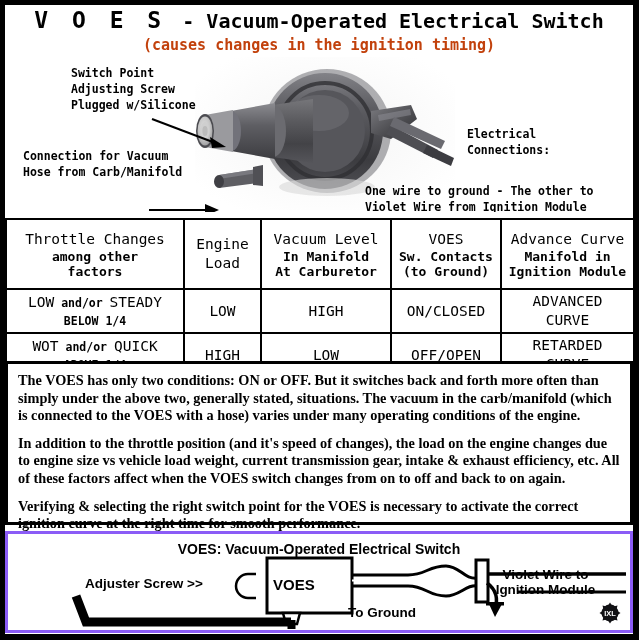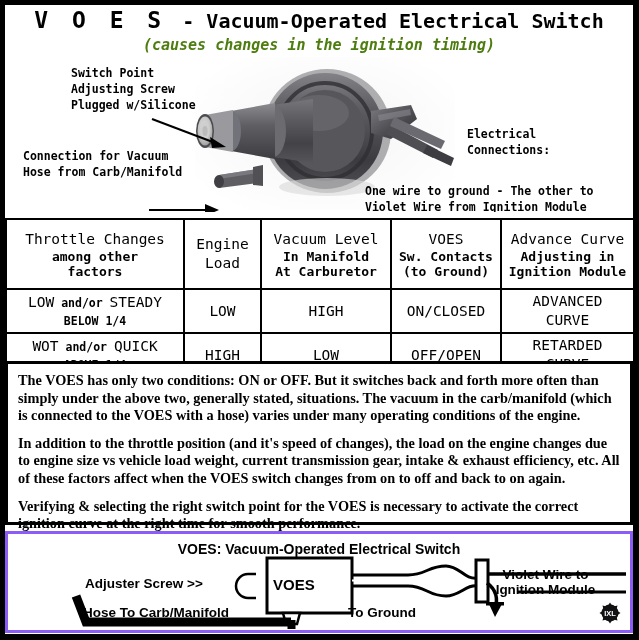--- a/index.html
+++ b/index.html
@@ -40,23 +40,22 @@
   }
   .title-line1 .voes-letters {
     font-size: 23px;
     letter-spacing: 5px;
     margin-right: 4px;
   }
   .title-line2 {
     font-family: "DejaVu Sans Mono", monospace;
     font-size: 15px;
     font-weight: bold;
-    color: #4d7c0f;
+    color: #c2410c;
     line-height: 22px;
-    font-style: italic;
   }
 
   
   .photo-area {
     position: absolute;
     left: 0; top: 52px;
     width: 628px; height: 155px;
     overflow: hidden;
   }
 
@@ -322,21 +321,21 @@
             <span class="th-sub">In Manifold</span>
             <span class="th-sub">At Carburetor</span>
           </th>
           <th>
             <span class="th-main">VOES</span>
             <span class="th-sub">Sw. Contacts</span>
             <span class="th-sub">(to Ground)</span>
           </th>
           <th>
             <span class="th-main">Advance Curve</span>
-            <span class="th-sub">Adjusting in</span>
+            <span class="th-sub">Manifold in</span>
             <span class="th-sub">Ignition Module</span>
           </th>
         </tr>
       </thead>
       <tbody>
         <tr class="row-body">
           <td>
             <span class="cell-main"><span>LOW</span><span class="cell-inline-sub"> and/or </span><span>STEADY</span></span>
             <span class="cell-sub">BELOW 1/4</span>
           </td>
@@ -410,21 +409,20 @@
       <polygon points="481,70 494,70 487,83" fill="#000"></polygon>
       <rect x="478" y="68" width="18" height="3.5" fill="#000"></rect>
 
       <line x1="480" y1="40" x2="618" y2="40" stroke="#000" stroke-width="3.5"></line>
 
       <line x1="510" y1="58" x2="618" y2="58" stroke="#000" stroke-width="3"></line>
     </svg>
 
     <div class="dlabel" id="dl-adjuster">Adjuster Screw &gt;&gt;</div>
     <div class="dlabel" id="dl-voes">VOES</div>
-    <div class="dlabel" id="dl-hose">Hose To Carb/Manifold</div>
     <div class="dlabel" id="dl-ground">To Ground</div>
     <div class="dlabel" id="dl-violet">Violet Wire to
 Ignition Module</div>
 
     <svg class="logo" viewBox="0 0 44 44" xmlns="http://www.w3.org/2000/svg">
       <g fill="#111114">
         <circle cx="22" cy="22" r="17"></circle>
         <path d="M22,1 L26,7 L18,7 Z"></path>
         <path d="M22,43 L26,37 L18,37 Z"></path>
         <path d="M1,22 L7,18 L7,26 Z"></path>

